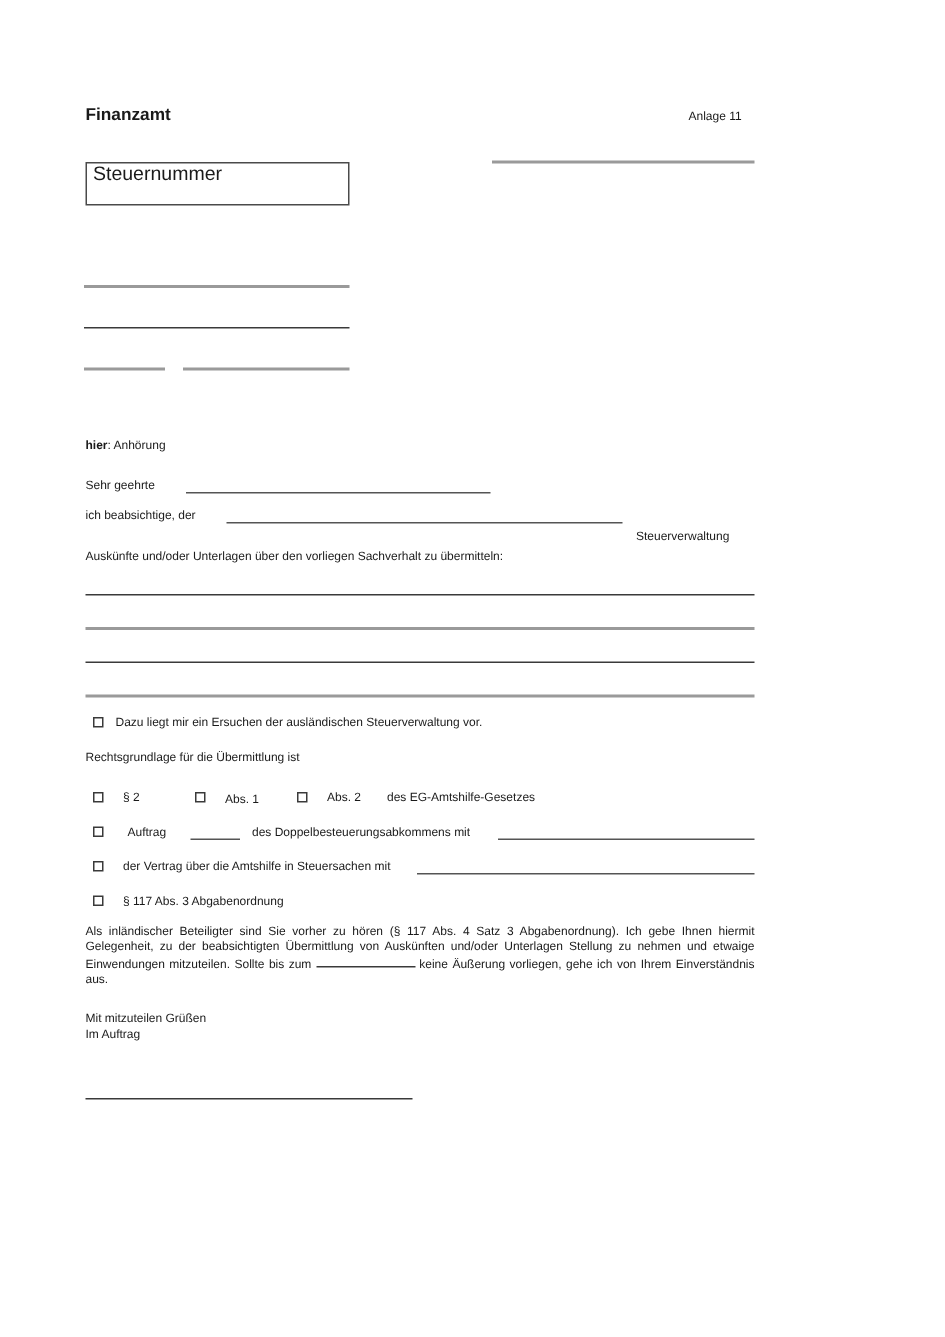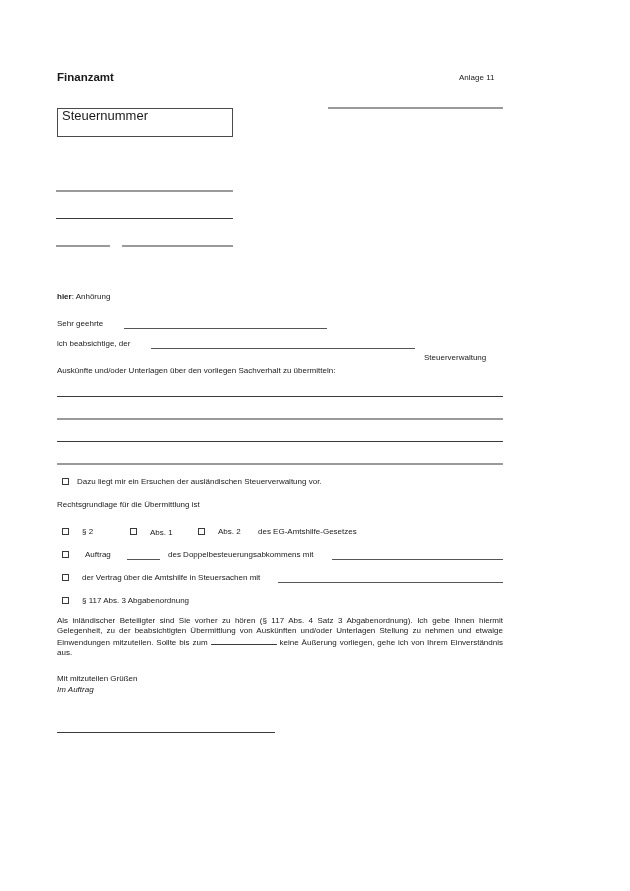--- a/index.html
+++ b/index.html
@@ -109,17 +109,17 @@
   <span class="checkbox" style="left:62px; top:597px;"></span>
   <div class="abs t8" style="left:82px; top:596px;">§ 117 Abs. 3 Abgabenordnung</div>
 
   <div class="para" style="left:57px; top:616px; width:446px;">
     <span>Als inländischer Beteiligter sind Sie vorher zu hören (§ 117 Abs. 4 Satz 3 Abgabenordnung). Ich gebe Ihnen hiermit Gelegenheit, zu der beabsichtigten Übermittlung von Auskünften und/oder Unterlagen Stellung zu nehmen und etwaige Einwendungen mitzuteilen. Sollte bis zum</span>
     <span class="blank-inline"></span>
     <span>keine Äußerung vorliegen, gehe ich von Ihrem Einverständnis aus.</span>
   </div>
 
   <div class="abs t8" style="left:57px; top:674px;">Mit mitzuteilen Grüßen</div>
-  <div class="abs t8" style="left:57px; top:685px;font-style:italic;">Im Auftrag</div>
+  <div class="abs t8" style="left:57px; top:685px;">Im Auftrag</div>
 
   <hr class="hline dark" style="left:57px; top:732px; width:218px;">
 
 </div>
 
 </body></html>

